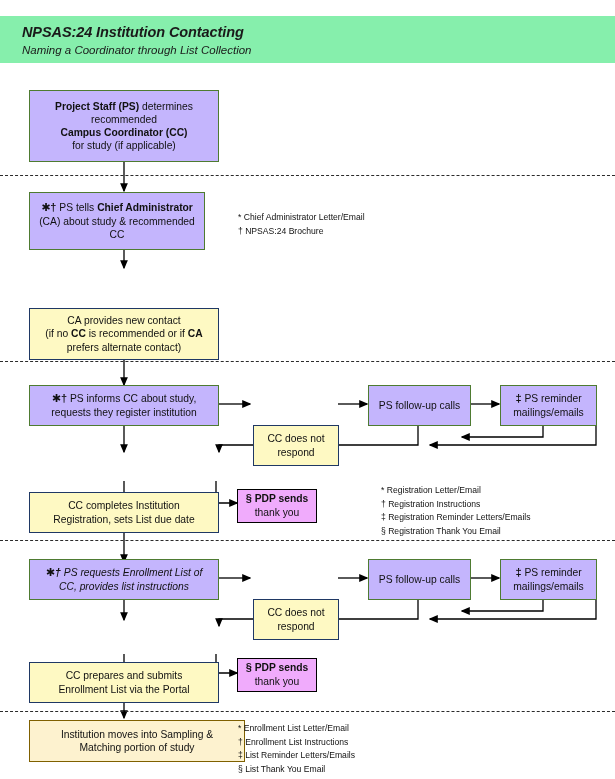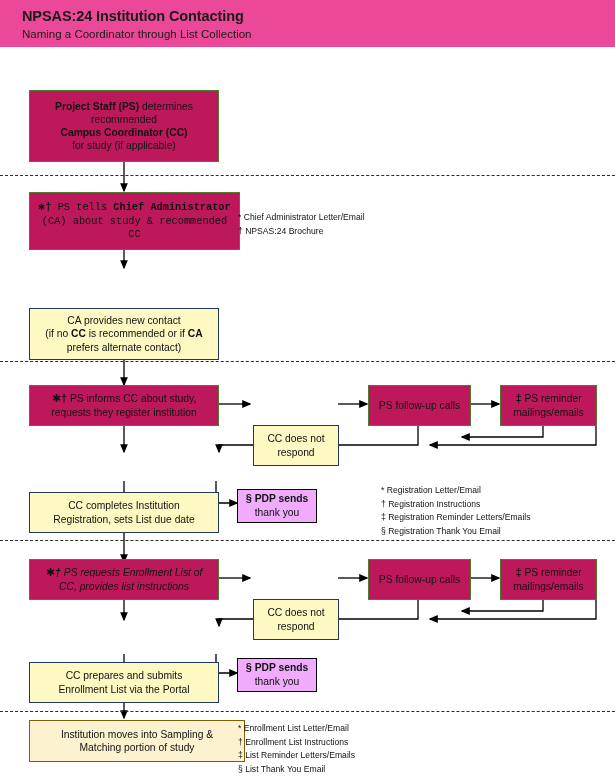--- a/index.html
+++ b/index.html
@@ -4,22 +4,23 @@
 <style>
   html,body{margin:0;padding:0;background:#ffffff;}
   body{
     width:615px;height:779px;position:relative;overflow:hidden;
     font-family:"Liberation Sans","DejaVu Sans",sans-serif;
     color:#111111;
   }
 
   
   #header{
-    position:absolute;left:0;top:0;width:615px;height:47px;
-    background:#ec4899;
+    position:absolute;left:0;top:16px;width:615px;height:47px;
+    background:#86efac;
+    font-style:italic;
   }
   #header .title{
     position:absolute;left:22px;top:8px;
     font-size:14.5px;font-weight:bold;color:#1a1a1a;letter-spacing:-0.1px;
   }
   #header .subtitle{
     position:absolute;left:22px;top:28px;
     font-size:11.5px;font-weight:normal;color:#1a1a1a;
   }
 
@@ -28,21 +29,21 @@
 
   
   .node{
     position:absolute;box-sizing:border-box;
     display:flex;align-items:center;justify-content:center;
     text-align:center;line-height:1.27;
     font-size:10.3px;color:#111111;
     padding:2px 4px;
   }
   .node .txt{display:block;width:100%;}
-  .green{background:#be185d;border:1.6px solid #4e7b31;}
+  .green{background:#c4b5fd;border:1.6px solid #4e7b31;}
   .blue {background:#fef9c3;border:1.6px solid #1f3864;margin-top:40px;}
   .gray {background:#f0abfc;border:1.6px solid #000000;}
   .tan  {background:#fdf2cf;border:1.8px solid #7f6000;}
 
   b{font-weight:bold;}
   .sym{font-weight:bold;font-size:11px;}
 
   
   .divider{
     position:absolute;left:0;width:615px;height:0;
@@ -124,21 +125,21 @@
 
   <div class="node green" style="left:29px;top:90px;width:190px;height:72px;">
     <span class="txt">
       <b>Project Staff (PS)</b><span> determines</span><br>
       <span>recommended</span><br>
       <b>Campus Coordinator (CC)</b><br>
       <span>for study (if applicable)</span>
     </span>
   </div>
 
-  <div class="node green" style="left:29px;top:192px;width:211px;height:58px;font-family:Liberation Mono, monospace;">
+  <div class="node green" style="left:29px;top:192px;width:176px;height:58px;">
     <span class="txt">
       <b class="sym">✱†</b><span> PS tells </span><b>Chief Administrator</b><br>
       <span>(CA) about study &amp; recommended</span><br>
       <span>CC</span>
     </span>
   </div>
 
   <div class="legend" style="left:238px;top:201px;margin-top:10px;">
     <div>* Chief Administrator Letter/Email</div>
     <div>† NPSAS:24 Brochure</div>

